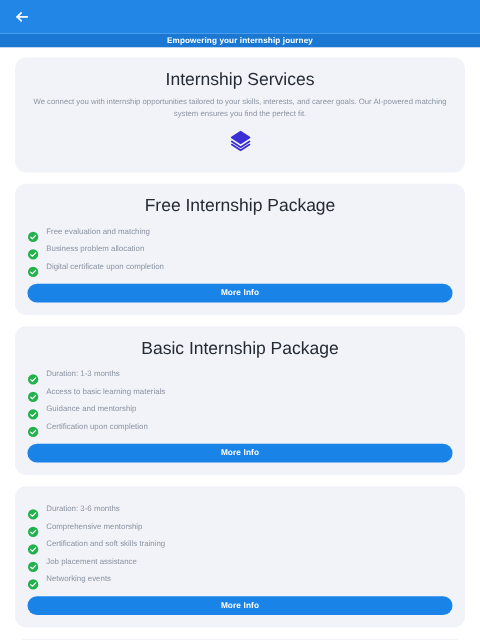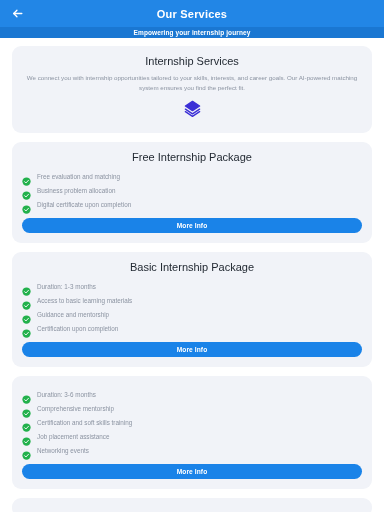--- a/index.html
+++ b/index.html
@@ -51,21 +51,21 @@
   }
 
   .card {
     background: #f1f3f8;
     border-radius: 9px;
     padding: 9px 10px 10px 10px;
     margin-bottom: 9px;
   }
   .card-title {
     text-align: center;
-    font-size: 11px;
+    font-size: 14px;
     color: #232a33;
     font-weight: normal;
     margin-bottom: 6px;
   }
   .card-desc {
     text-align: center;
     font-size: 6.2px;
     line-height: 1.65;
     color: #8b93a1;
     padding: 0 2px;
@@ -110,21 +110,20 @@
 
   <div class="appbar">
     <button class="back-btn">
       <span>
         <svg width="13" height="13" viewBox="0 0 24 24" fill="none" stroke="#ffffff" stroke-width="2.4" stroke-linecap="round" stroke-linejoin="round">
           <line x1="20" y1="12" x2="5" y2="12"></line>
           <polyline points="11 18 5 12 11 6"></polyline>
         </svg>
       </span>
     </button>
-    <div class="appbar-title">Our Services</div>
   </div>
 
   <div class="subbar">
     <span class="subbar-text">Empowering your internship journey</span>
   </div>
 
   <div class="content">
 
     <div class="card">
       <div class="card-title">Internship Services</div>

